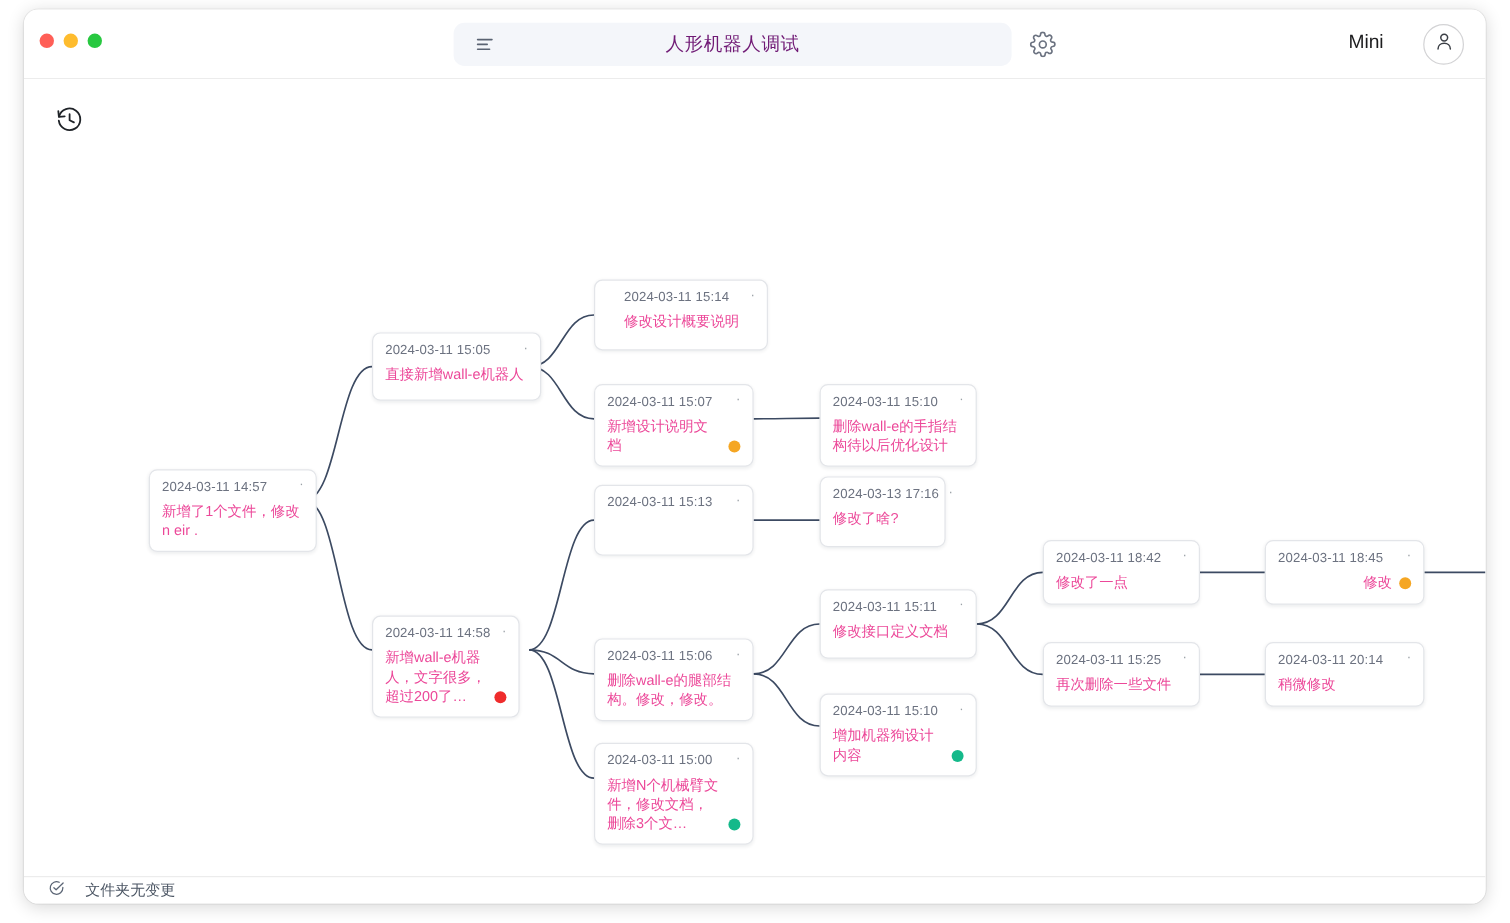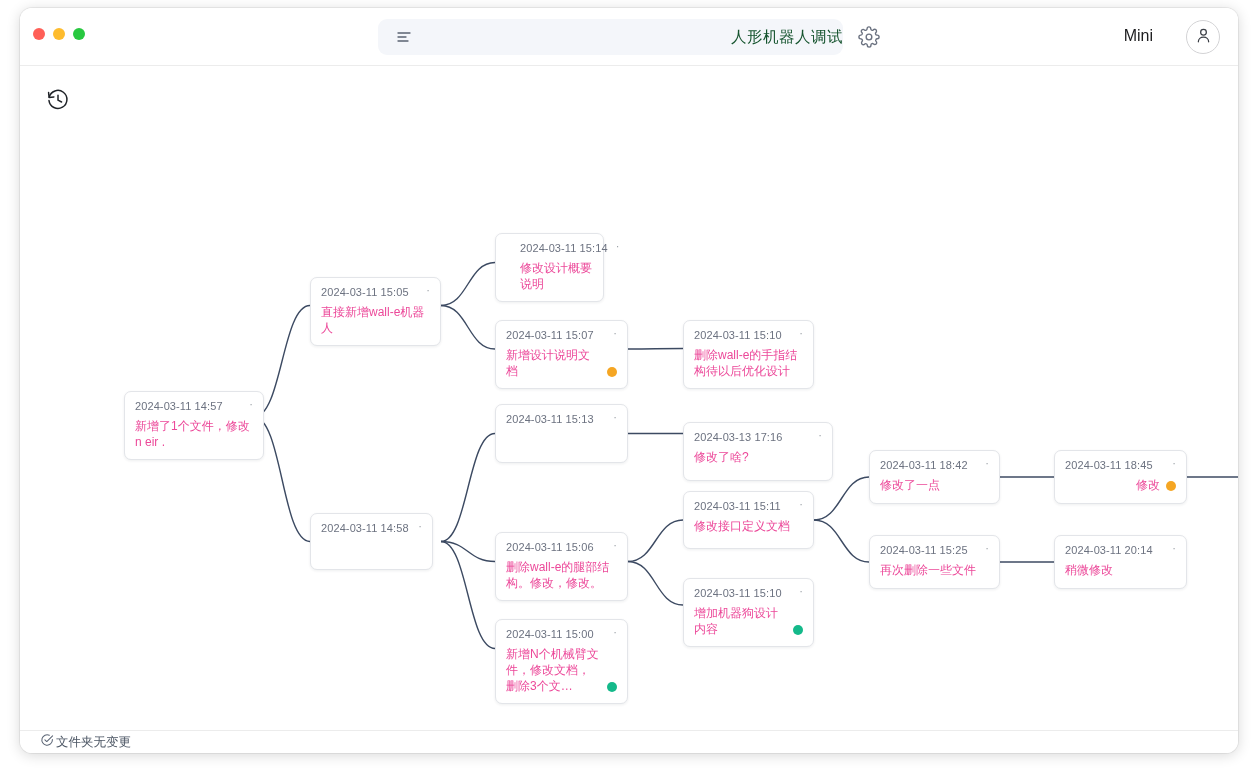--- a/index.html
+++ b/index.html
@@ -38,22 +38,22 @@
   #title-search {
     position: absolute;
     left: 358px; top: 11px;
     width: 465px; height: 36px;
     background: #f4f6fa;
     border-radius: 9px;
     display: flex; align-items: center;
   }
   #menu-icon { position: absolute; left: 18px; top: 10px; }
   #doc-title {
-    width: 100%; text-align: right;
-    font-size: 15.5px; color: #14532d; letter-spacing: .5px;
+    width: 100%; text-align: center;
+    font-size: 15.5px; color: #701a75; letter-spacing: .5px;
   }
   #gear-btn {
     position: absolute; left: 838px; top: 18px;
     width: 22px; height: 22px; cursor: pointer;
   }
   #mini-label {
     position: absolute; right: 85px; top: 19px;
     font-size: 16px; color: #1d1d1f;
   }
   #avatar-btn {
@@ -110,21 +110,21 @@
     width: 10px; height: 10px; border-radius: 50%;
     flex: 0 0 auto; margin-bottom: 2px;
   }
 
   
   #statusbar {
     position: relative;
     height: 23px;
     border-top: 1px solid #ececec;
     display: flex; align-items: center;
-    padding-left: 20px; gap: 2px;
+    padding-left: 20px; gap: 17px;
     background: #ffffff;
   }
   #status-text { font-size: 12.5px; color: #4b5563; }
 </style>
 </head>
 <body>
 
 <div id="app-window">
 
   <div id="titlebar">
@@ -196,30 +196,30 @@
     <div id="nodes-layer">
         <div class="node" style="left: 104px; top: 325px; width: 140px; min-height: 52px;">
           <div class="node-head">
             <div class="node-time">2024-03-11 14:57</div>
             <div class="node-menu">·</div>
           </div>
           <div class="node-body">
             <div class="node-text">新增了1个文件，修改n eir .</div>
           </div>
         </div>
-        <div class="node" style="left: 290px; top: 211px; width: 131px; min-height: 57px;">
+        <div class="node" style="left: 290px; top: 211px; width: 141px; min-height: 57px;">
           <div class="node-head">
             <div class="node-time">2024-03-11 15:05</div>
             <div class="node-menu">·</div>
           </div>
           <div class="node-body">
             <div class="node-text">直接新增wall-e机器人</div>
           </div>
         </div>
-        <div class="node" style="left: 475px; top: 167px; width: 109px; min-height: 59px; padding-left: 24px;">
+        <div class="node" style="left: 475px; top: 167px; width: 145px; min-height: 59px; padding-left: 24px;">
           <div class="node-head">
             <div class="node-time">2024-03-11 15:14</div>
             <div class="node-menu">·</div>
           </div>
           <div class="node-body">
             <div class="node-text">修改设计概要说明</div>
           </div>
         </div>
         <div class="node" style="left: 475px; top: 254px; width: 133px; min-height: 58px;">
           <div class="node-head">
@@ -238,20 +238,24 @@
           </div>
           <div class="node-body">
             <div class="node-text">删除wall-e的手指结构待以后优化设计</div>
           </div>
         </div>
         <div class="node" style="left: 290px; top: 447px; width: 123px; min-height: 57px;">
           <div class="node-head">
             <div class="node-time">2024-03-11 14:58</div>
             <div class="node-menu">·</div>
           </div>
+          <div class="node-body">
+            <div class="node-text">新增wall-e机器人，文字很多，超过200了…</div>
+            <span class="dot" style="background: rgb(239, 44, 44);"></span>
+          </div>
         </div>
         <div class="node" style="left: 475px; top: 338px; width: 133px; min-height: 59px;">
           <div class="node-head">
             <div class="node-time">2024-03-11 15:13</div>
             <div class="node-menu">·</div>
           </div>
         </div>
         <div class="node" style="left: 475px; top: 466px; width: 133px; min-height: 59px;">
           <div class="node-head">
             <div class="node-time">2024-03-11 15:06</div>
@@ -264,21 +268,21 @@
         <div class="node" style="left: 475px; top: 553px; width: 133px; min-height: 59px;">
           <div class="node-head">
             <div class="node-time">2024-03-11 15:00</div>
             <div class="node-menu">·</div>
           </div>
           <div class="node-body">
             <div class="node-text">新增N个机械臂文件，修改文档，删除3个文…</div>
             <span class="dot" style="background: rgb(20, 185, 138);"></span>
           </div>
         </div>
-        <div class="node" style="left: 663px; top: 356px; width: 150px; min-height: 59px;">
+        <div class="node" style="left: 663px; top: 331px; width: 105px; min-height: 59px;">
           <div class="node-head">
             <div class="node-time">2024-03-13 17:16</div>
             <div class="node-menu">·</div>
           </div>
           <div class="node-body">
             <div class="node-text">修改了啥?</div>
           </div>
         </div>
         <div class="node" style="left: 663px; top: 425px; width: 131px; min-height: 58px;">
           <div class="node-head">

